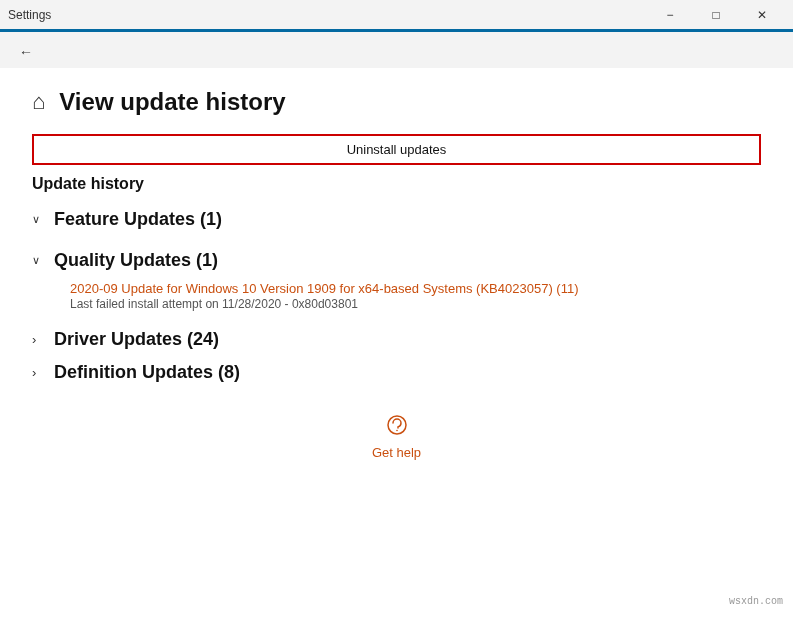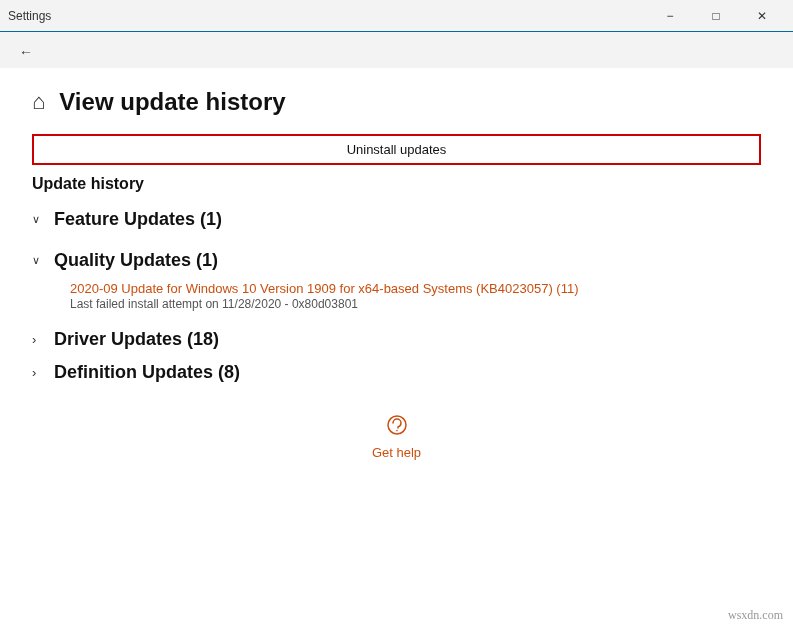--- a/index.html
+++ b/index.html
@@ -14,21 +14,21 @@
     }
 
     
     .title-bar {
       display: flex;
       align-items: center;
       justify-content: space-between;
       background: #f3f3f3;
       height: 32px;
       padding: 0 8px;
-      border-bottom: 1px solid #0369a1;
+      border-bottom: 3px solid #0369a1;
     }
     .title-bar-left {
       display: flex;
       align-items: center;
       gap: 8px;
     }
     .title-bar-title {
       font-size: 12px;
       color: #333;
     }
@@ -193,25 +193,25 @@
     }
     .get-help-label {
       font-size: 13px;
       color: #ca5010;
       cursor: pointer;
     }
 
     
     .watermark {
       position: fixed;
-      bottom: 6px;
+      bottom: 22px;
       right: 10px;
-      font-size: 12px;
+      font-size: 10px;
       color: #999;
-      font-family: Liberation Serif, serif;
+      font-family: Liberation Mono, monospace;
     }
   </style>
 </head>
 <body>
 
 <div class="title-bar">
   <div class="title-bar-left">
     <span class="title-bar-title">Settings</span>
   </div>
   <div class="title-bar-controls">
@@ -251,21 +251,21 @@
     </div>
     <div class="update-item">
       <div class="update-item-title link">2020-09 Update for Windows 10 Version 1909 for x64-based Systems (KB4023057) (11)</div>
       <div class="update-item-status">Last failed install attempt on 11/28/2020 - 0x80d03801</div>
     </div>
 
     <div class="divider"></div>
 
     <div class="category-row">
       <span class="chevron" style="font-size:13px;">›</span>
-      <span class="category-label">Driver Updates (18)</span>
+      <span class="category-label">Driver Updates (24)</span>
     </div>
 
     <div class="category-row">
       <span class="chevron" style="font-size:13px;">›</span>
       <span class="category-label">Definition Updates (8)</span>
     </div>
 
   </div>
 
   <div class="get-help-row">

